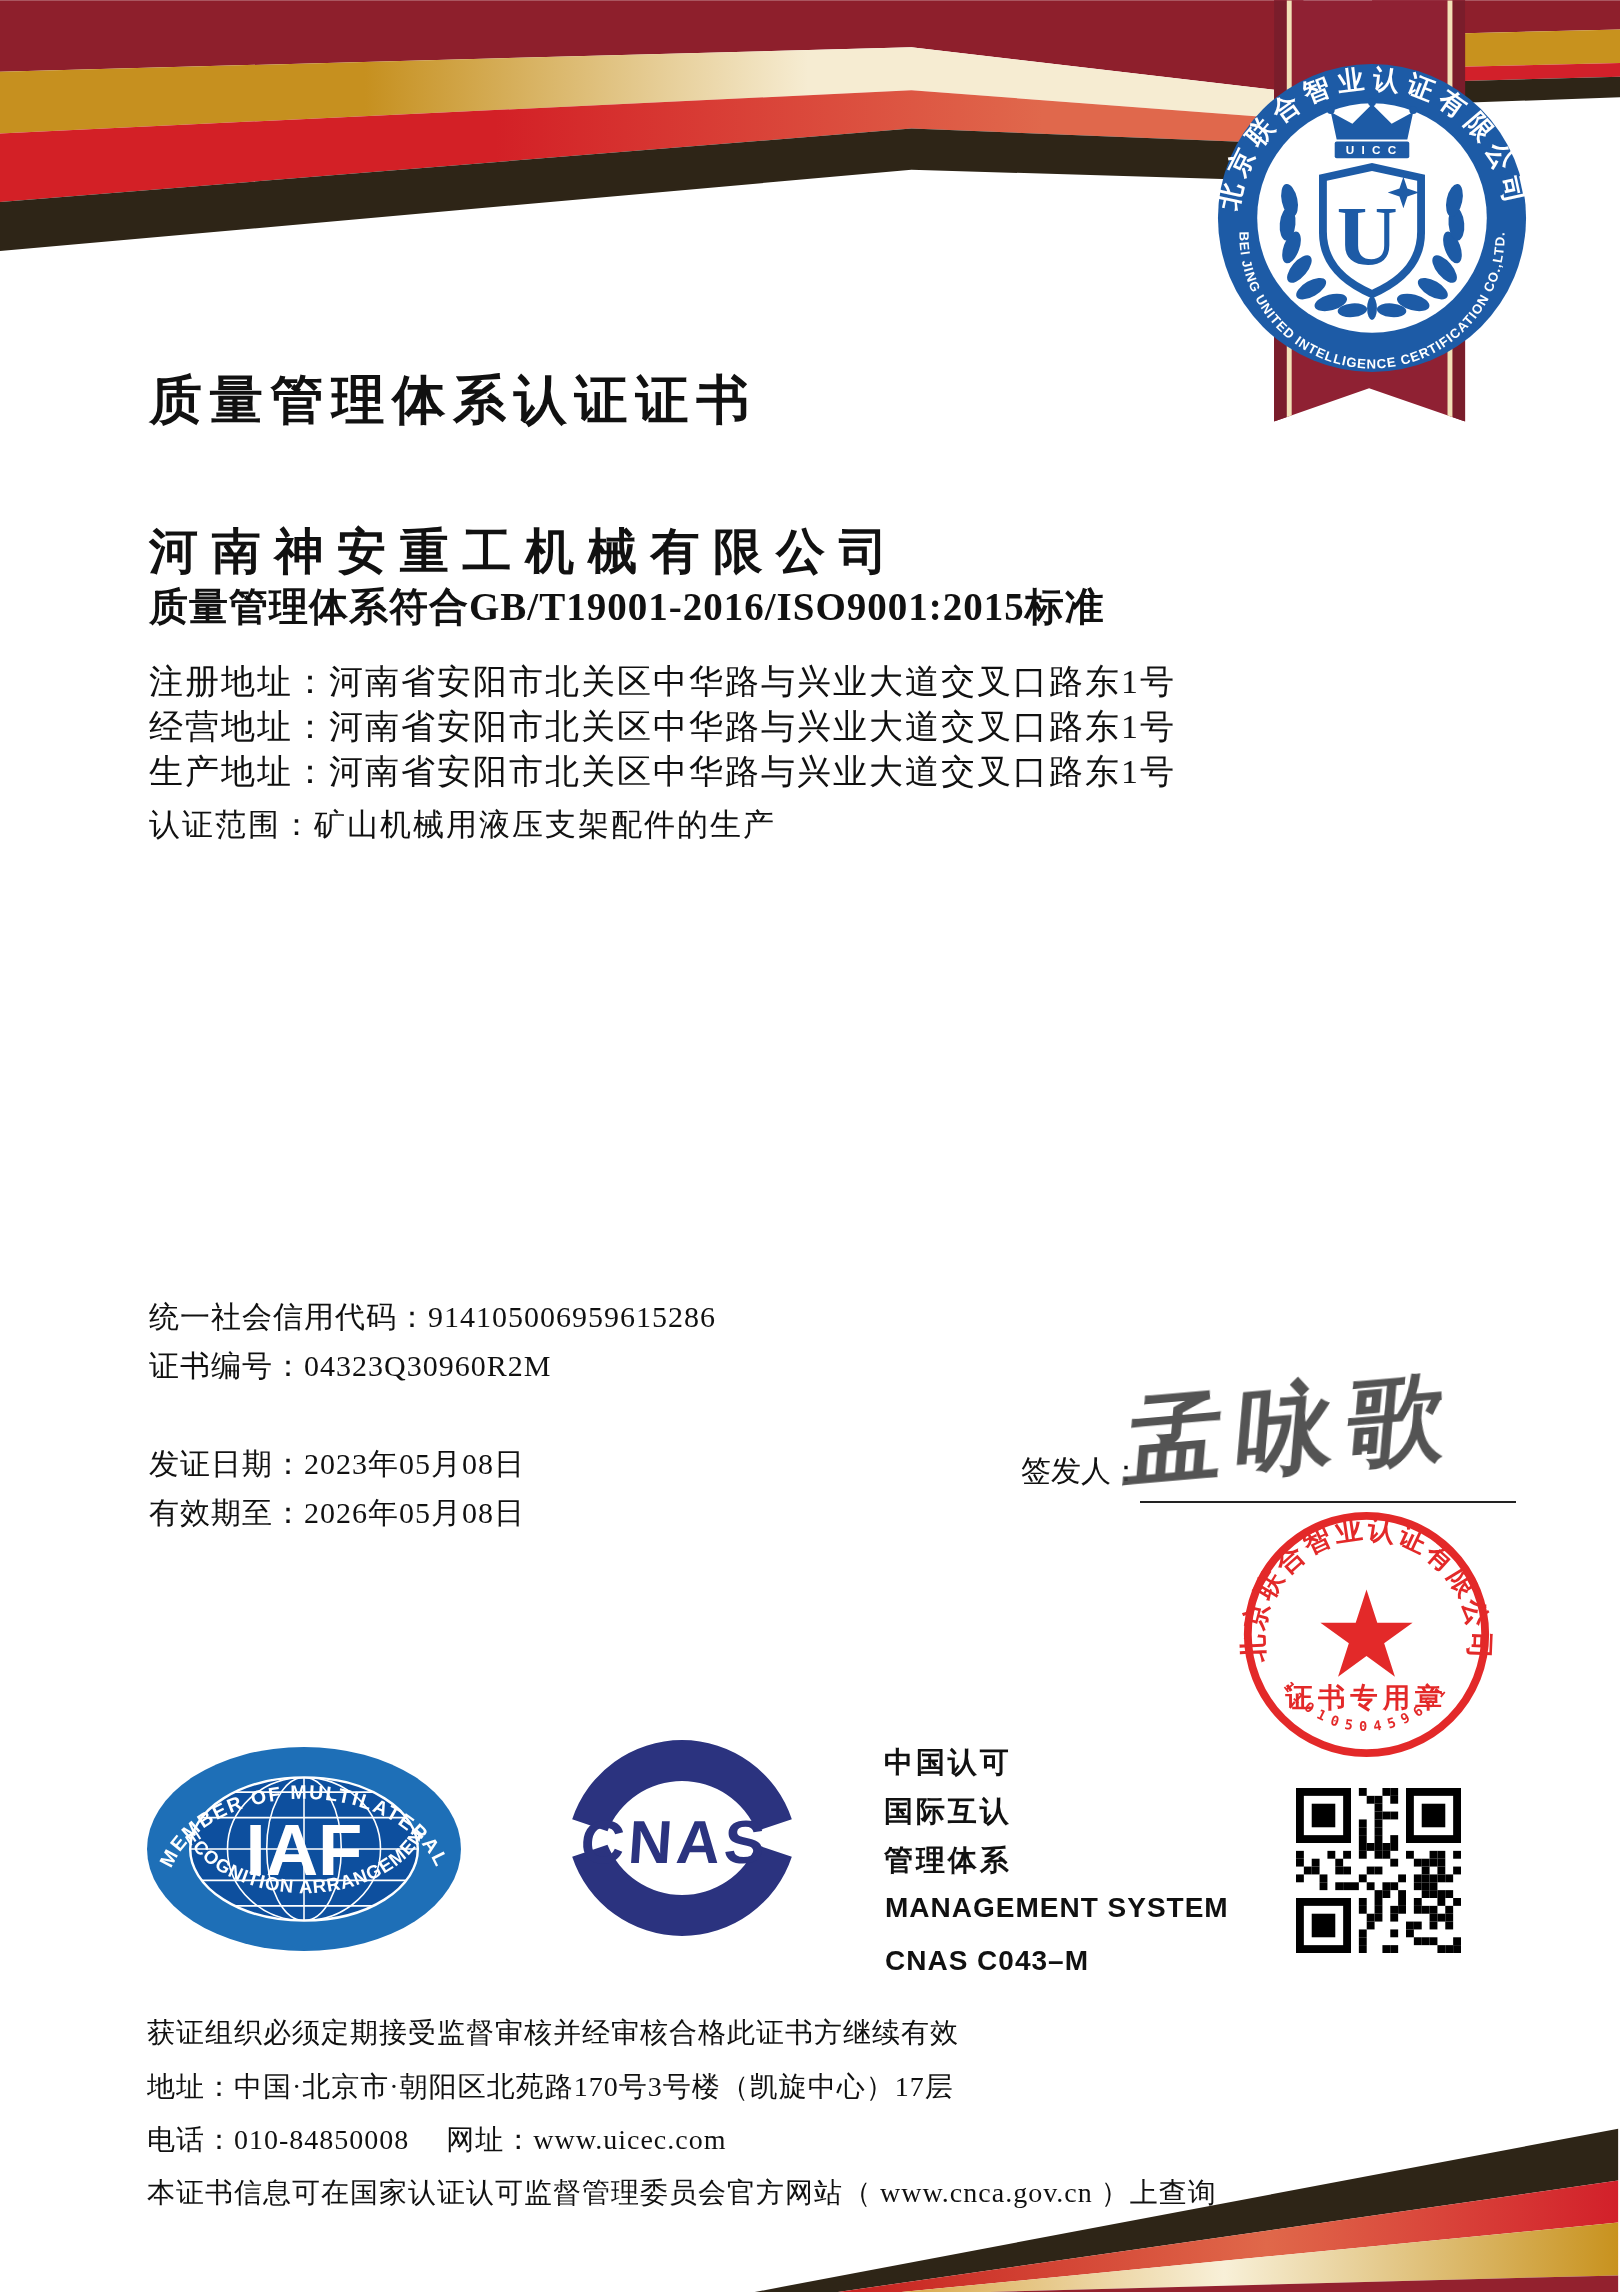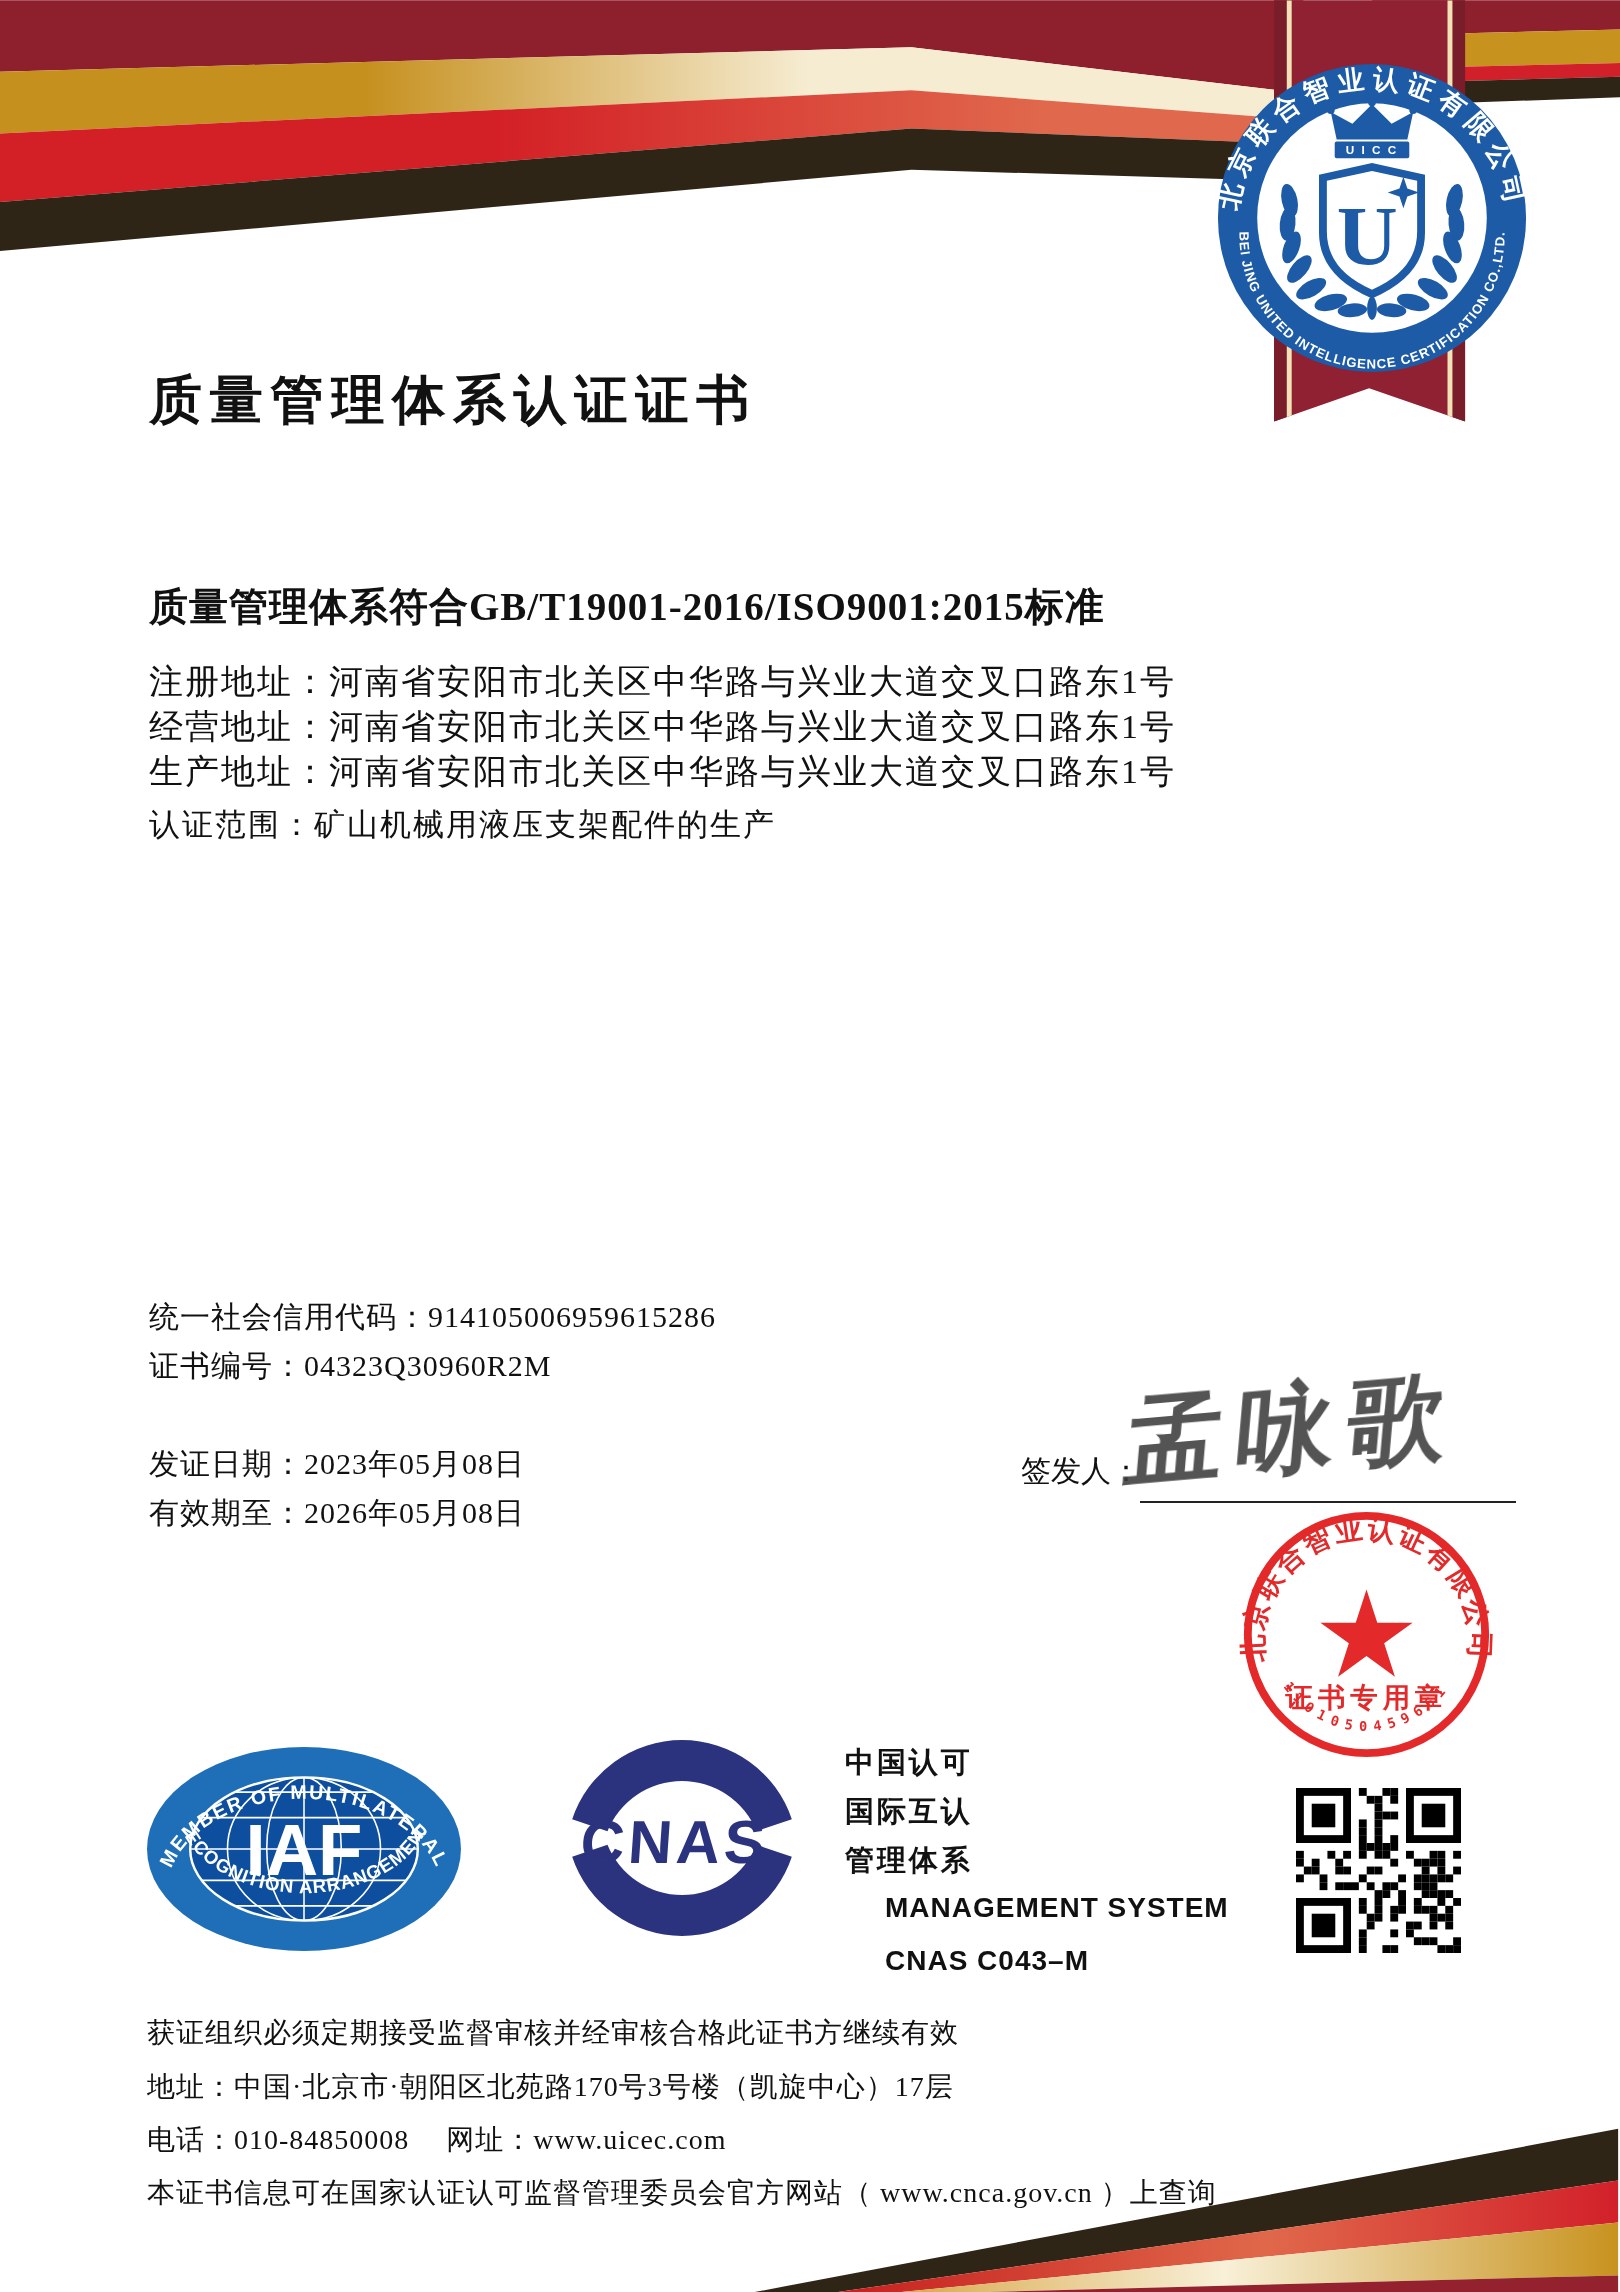--- a/index.html
+++ b/index.html
@@ -12,21 +12,21 @@
   .standard{left:149px;top:580px;font-size:39px;font-weight:bold;letter-spacing:1px;}
   .addr{left:149px;font-size:34px;letter-spacing:2px;}
   .scope{left:149px;top:804px;font-size:31px;letter-spacing:2px;}
   .detail{left:149px;font-size:30px;letter-spacing:1px;margin-top:40px;}
   .signer{left:1021px;top:1451px;font-size:30px;}
   .signature{left:1125px;top:1364px;font-size:98px;font-weight:bold;color:#3d3d3d;
              letter-spacing:13.7px;transform:rotate(-5deg) skewX(-10deg);opacity:.88;
              filter:blur(0.6px);font-family:"DejaVu Serif","Liberation Serif",serif;}
   .sig-line{left:1140px;top:1501px;width:376px;height:2px;background:#222;}
   .accr-line{left:845px;font-weight:bold;}
-  .accr-cn{font-size:29px;font-family:Liberation Mono, monospace;letter-spacing:2.9px;}
+  .accr-cn{font-size:29px;font-family:Liberation Mono, monospace;letter-spacing:2.9px;margin-left:39px;}
   .accr-en{font-size:28px;font-family:"Liberation Sans","DejaVu Sans",sans-serif;letter-spacing:1px;margin-left:40px;}
   .footer-line{left:147px;font-size:28px;letter-spacing:1px;}
 </style>
 </head>
 <body>
 
 <div class="page">
 
   <svg class="abs" style="left:0;top:0" width="1620" height="461" viewBox="0 0 1653 470">
     <defs>
@@ -111,20 +111,21 @@
       <ellipse cx="246" cy="166" rx="8" ry="17" transform="rotate(-5 246 166)"></ellipse>
       <ellipse cx="244" cy="142" rx="8" ry="17" transform="rotate(12 244 142)"></ellipse>
       <ellipse cx="222" cy="232" rx="8" ry="17" transform="rotate(-60 222 232)"></ellipse>
       <ellipse cx="202" cy="246" rx="8" ry="17" transform="rotate(-75 202 246)"></ellipse>
       <ellipse cx="180" cy="254" rx="7" ry="15" transform="rotate(-85 180 254)"></ellipse>
       <ellipse cx="160" cy="252" rx="5" ry="12"></ellipse>
     </g>
   </svg>
 
   <div class="abs title">质量管理体系认证证书</div>
+  <div class="abs company">河南神安重工机械有限公司</div>
   <div class="abs standard">质量管理体系符合GB/T19001-2016/ISO9001:2015标准</div>
 
   <div class="abs addr" style="top:659px">注册地址：河南省安阳市北关区中华路与兴业大道交叉口路东1号</div>
   <div class="abs addr" style="top:704px">经营地址：河南省安阳市北关区中华路与兴业大道交叉口路东1号</div>
   <div class="abs addr" style="top:749px">生产地址：河南省安阳市北关区中华路与兴业大道交叉口路东1号</div>
   <div class="abs scope">认证范围：矿山机械用液压支架配件的生产</div>
 
   <div class="abs detail" style="top:1257px">统一社会信用代码：914105006959615286</div>
   <div class="abs detail" style="top:1306px">证书编号：04323Q30960R2M</div>
   <div class="abs detail" style="top:1404px">发证日期：2023年05月08日</div>

